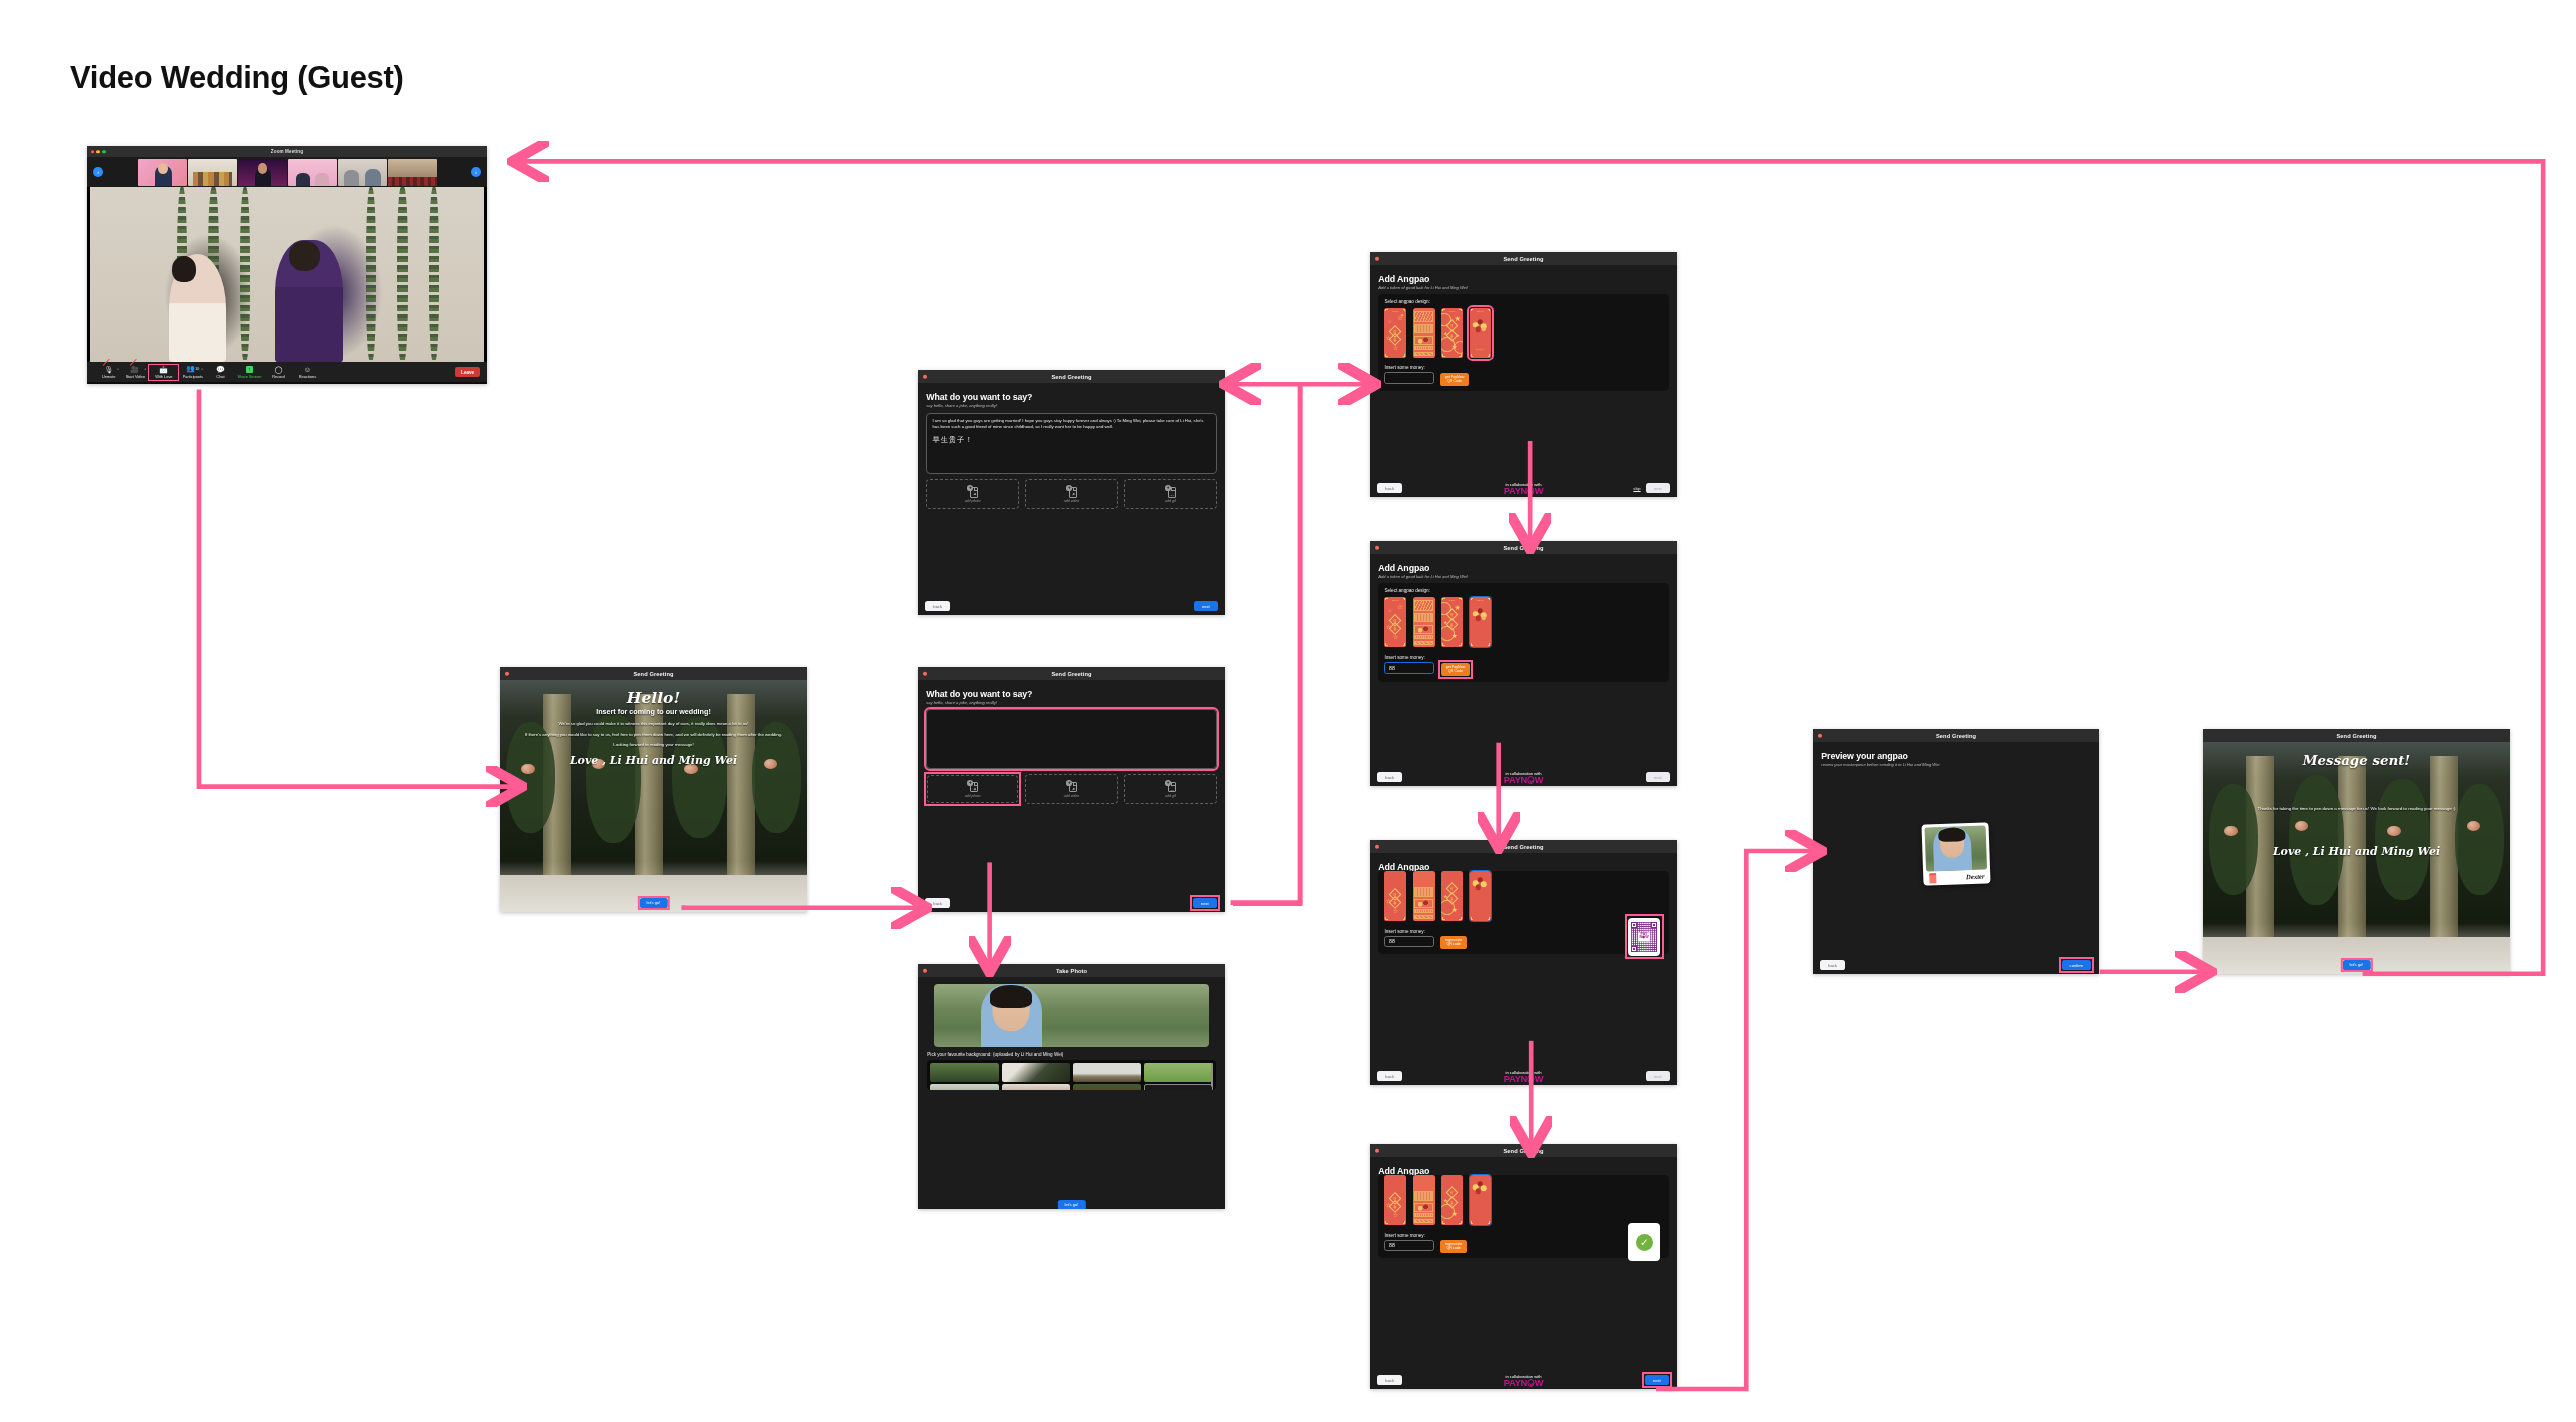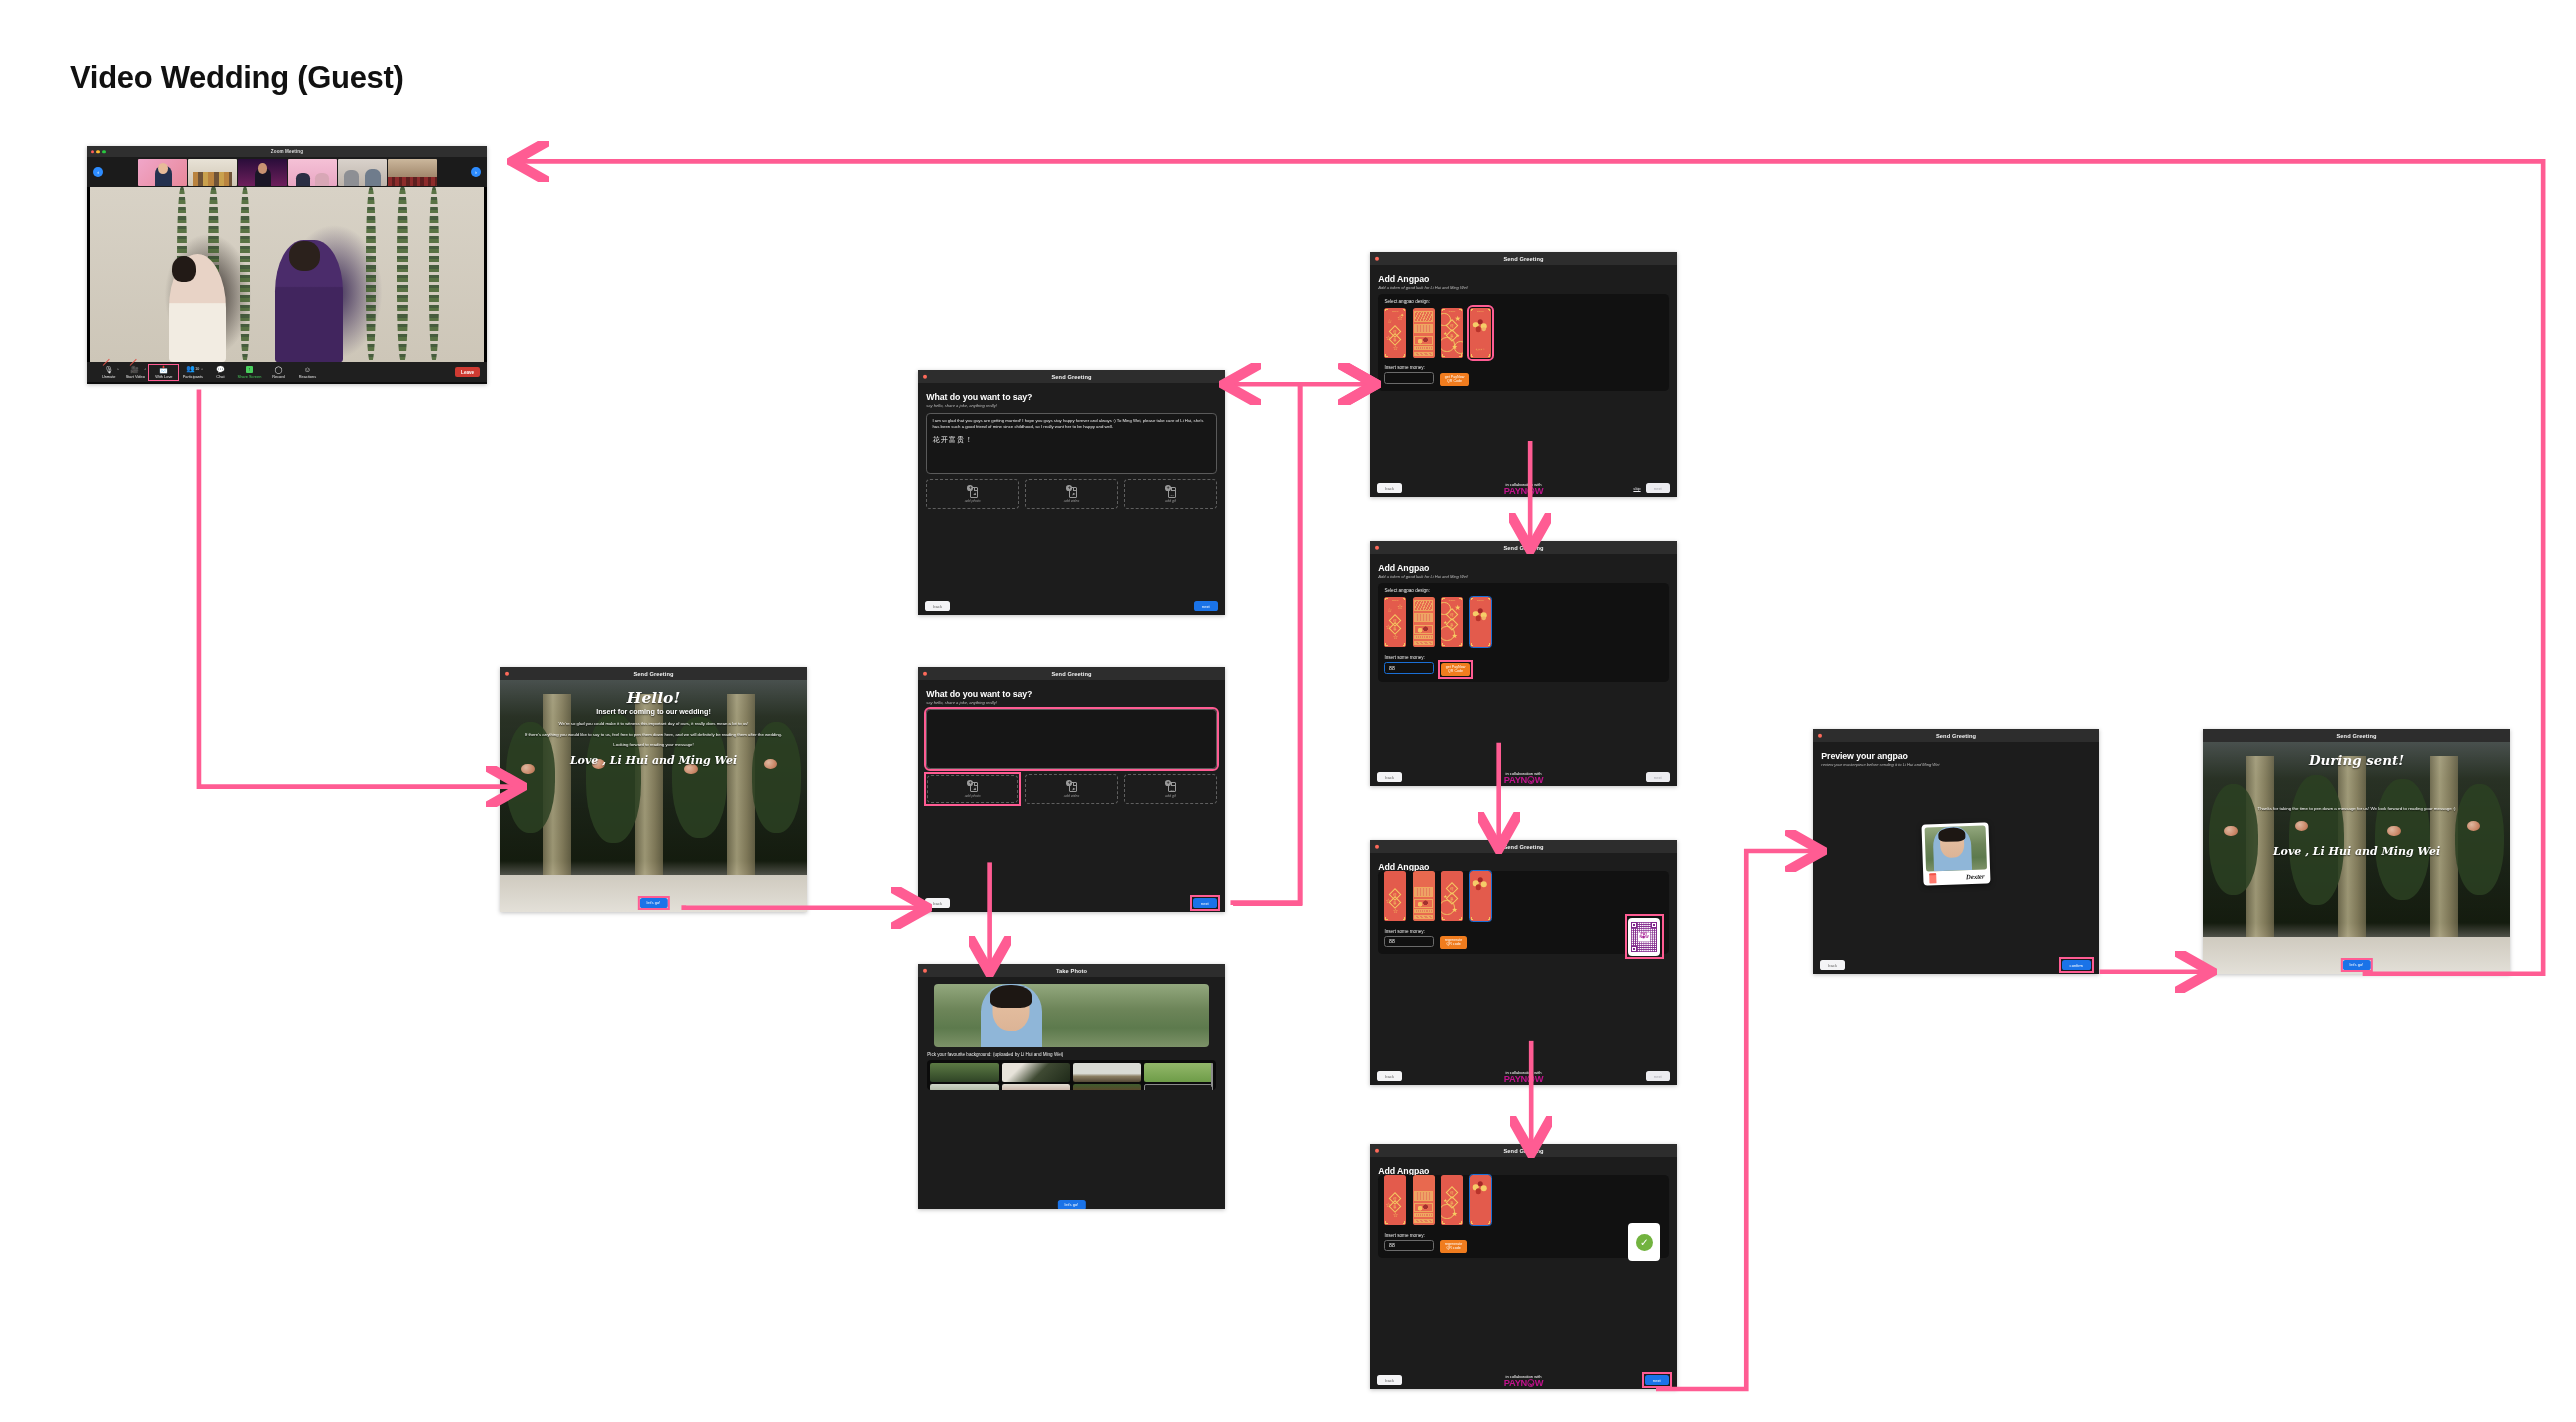--- a/index.html
+++ b/index.html
@@ -407,21 +407,21 @@
     <span class="dot"></span>
     <span class="win-title">Send Greeting</span>
   </div>
   <div class="win-body">
     <div class="c-head">
       <div class="c-h1">What do you want to say?</div>
       <div class="c-sub">say hello, share a joke, anything really!</div>
     </div>
     <div class="ta" style="height:61px">
       <div>I am so glad that you guys are getting married!  I hope you guys stay happy forever and always :) To Ming Wei, please take care of Li Hui, she's has been such a good friend of mine since childhood, so I really want her to be happy and well.</div>
-      <div class="cn">花开富贵！</div>
+      <div class="cn">早生贵子！</div>
     </div>
     <div class="media-row">
       <div class="media">
         <span class="mi">
             <i class="doc"></i>
             <i class="plus">+</i>
             <i class="mi-glyph">⛰</i>
           </span>
         <span class="lbl">add photo</span>
       </div>
@@ -889,21 +889,21 @@
       <div class="bush" style="left:28%;top:14%;width:18%;height:56%"></div>
       <div class="bush" style="left:56%;top:16%;width:18%;height:52%"></div>
       <div class="bush" style="left:82%;top:18%;width:16%;height:48%"></div>
       <div class="flo" style="left:7%;top:36%"></div>
         <div class="flo" style="left:30%;top:34%"></div>
       <div class="flo" style="left:60%;top:36%"></div>
         <div class="flo" style="left:86%;top:34%"></div>
       <div style="position:absolute;left:0;right:0;bottom:0;height:16%;background:linear-gradient(#cfcabf,#e3e0d8)"></div>
     </div>
     <div class="hero-in">
-      <div class="script hello" style="font-size:13.4px;margin-top:5.2px">During sent!</div>
+      <div class="script hello" style="font-size:13.4px;margin-top:5.2px">Message sent!</div>
       <div class="hero-p" style="margin-top:39px;font-size:4.4px">Thanks for taking the time to pen down a message for us! We look forward to reading your message :)</div>
       <div class="script sig" style="margin-top:32px">Love , Li Hui and Ming Wei</div>
     </div>
     <div class="hero-cta hl">
       <div class="btn-go">let's go!</div>
     </div>
   </div>
 </div>
 
 <svg class="flow" viewBox="0 0 4993 2757" width="2576" height="1422">

